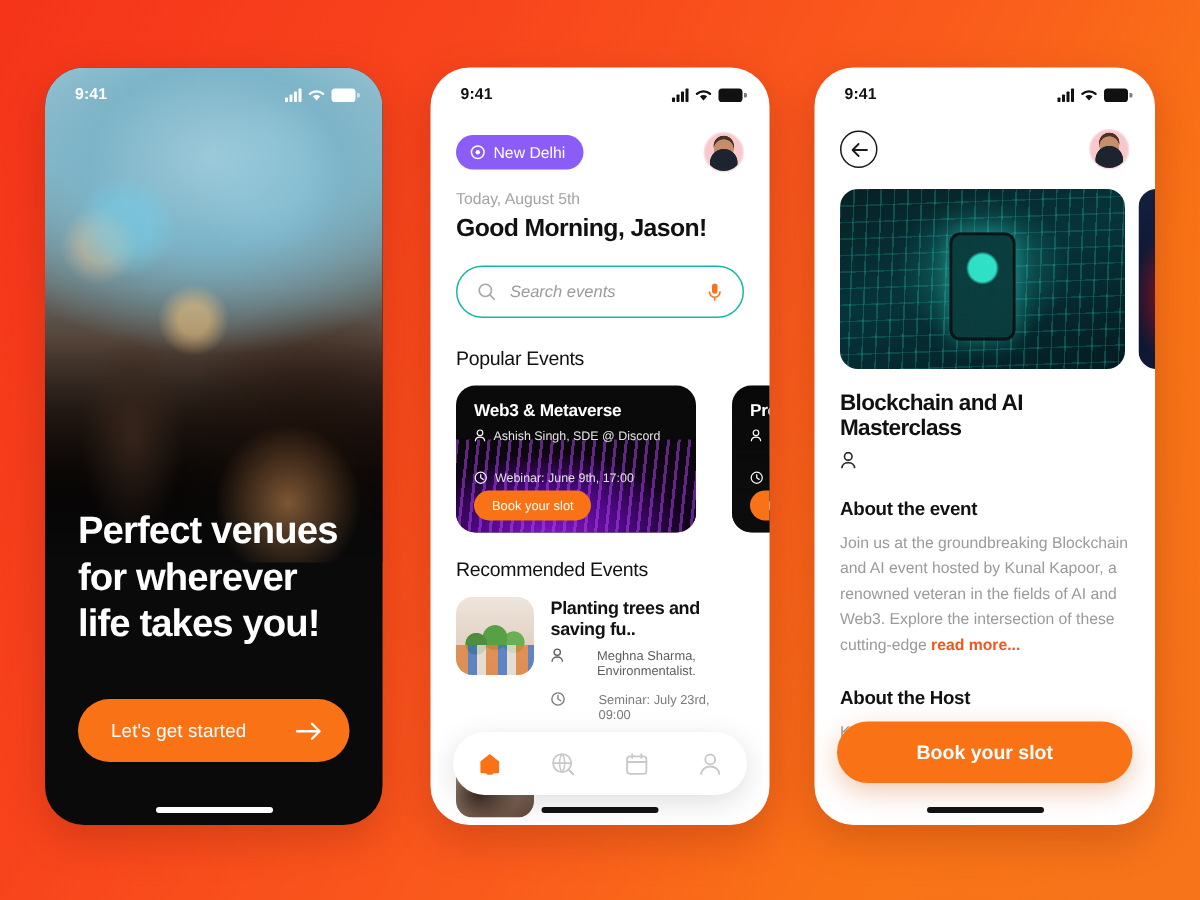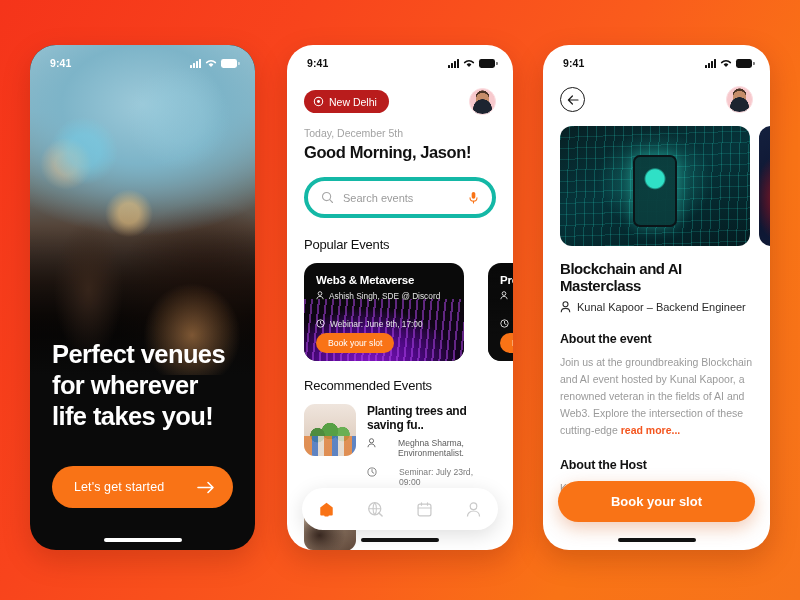--- a/index.html
+++ b/index.html
@@ -79,38 +79,39 @@
     color: #fff; font-size: 12.5px; font-weight: 500; letter-spacing: .1px;
   }
   #phone1 .home-ind { background: #fff; }
 
   
   #phone2 .statusbar, #phone3 .statusbar { color: #111; }
   .scroll { padding: 0 17px; position: relative; }
   .toprow { display: flex; align-items: center; justify-content: space-between; margin: 13px 0 12px; }
   .loc-pill {
     display: inline-flex; align-items: center; gap: 5px;
-    background: #b91c1c; color: #fff; border-radius: 20px;
+    background: #8b5cf6; color: #fff; border-radius: 20px;
     padding: 5.5px 12px 5.5px 9px; font-size: 10.5px; font-weight: 500;
   }
   .avatar {
     width: 27px; height: 27px; border-radius: 50%; flex: none;
     background:
       radial-gradient(circle at 50% 78%, #1d2430 0 9px, transparent 9.5px),
       radial-gradient(circle at 50% 42%, #c68d6a 0 6.4px, transparent 6.8px),
       radial-gradient(circle at 50% 33%, #4a3326 0 6.6px, transparent 7px),
       #f7c9cd;
     border: 1.5px solid #fbdde0;
   }
   .date-label { font-size: 10.5px; color: #a3a3a3; margin-bottom: 4px; }
   .greeting { font-size: 16.5px; font-weight: bold; color: #111; letter-spacing: -.4px; margin-bottom: 15px; }
   .searchbar {
     display: flex; align-items: center; gap: 9px;
-    border: 4px solid #14b8a6; border-radius: 24px; padding: 10px 13px;
+    border: 1px solid #14b8a6; border-radius: 24px; padding: 10px 13px;
     margin-bottom: 19px;
+    font-style: italic;
   }
   .searchbar .ph { flex: 1; font-size: 11px; color: #9b9b9b; }
   .section-title { font-size: 13px; font-weight: normal; color: #111; letter-spacing: -.2px; margin-bottom: 11px; }
   .carousel { display: flex; gap: 24px; margin-bottom: 17px; }
   .ev-card {
     flex: none; width: 160px; height: 98px; border-radius: 13px;
     background: #0a0a0a; position: relative; overflow: hidden; padding: 11px 12px;
   }
   .ev-card.purple::after {
     content: ""; position: absolute; left: 0; right: 0; bottom: 0; height: 62px;
@@ -123,21 +124,21 @@
   .ev-card.dark2::after {
     content: ""; position: absolute; left: 0; right: 0; top: 0; bottom: 0;
     background:
       radial-gradient(ellipse 60% 50% at 60% 45%, #6e6e6e 0%, rgba(20,20,20,0) 70%),
       linear-gradient(180deg, rgba(10,10,10,.2), #0d0d0d 75%);
     opacity: .85;
   }
   .ev-card > * { position: relative; z-index: 2; }
   .ev-title { color: #fff; font-size: 11.5px; font-weight: bold; letter-spacing: -.2px; white-space: nowrap; }
   .ev-meta {
-    display: flex; align-items: flex-start; gap: 5px; color: #e4e4e4;
+    display: flex; align-items: flex-end; gap: 5px; color: #e4e4e4;
     font-size: 8.3px; margin-top: 5px; white-space: nowrap;
   }
   .ev-when { position: absolute; left: 12px; bottom: 32px; z-index: 2; }
   .ev-btn {
     position: absolute; left: 12px; bottom: 8px; z-index: 2;
     background: #f97316; color: #fff; border-radius: 14px;
     padding: 5px 12px; font-size: 8.6px; font-weight: 500; white-space: nowrap;
   }
   .rec-row { display: flex; gap: 11px; align-items: flex-start; margin-bottom: 12px; }
   .rec-thumb { width: 52px; height: 52px; border-radius: 11px; flex: none; }
@@ -282,21 +283,21 @@
           <svg width="11" height="11" viewBox="0 0 12 12">
               <circle cx="6" cy="6" r="4.6" stroke="#fff" stroke-width="1.1" fill="none"></circle>
               <circle cx="6" cy="6" r="1.6" fill="#fff"></circle>
             </svg>
         </span>
         <span>New Delhi</span>
       </div>
       <div class="avatar"></div>
     </div>
 
-    <div class="date-label">Today, December 5th</div>
+    <div class="date-label">Today, August 5th</div>
     <div class="greeting">Good Morning, Jason!</div>
 
     <div class="searchbar">
       <span class="icon">
         <svg width="13" height="13" viewBox="0 0 14 14">
             <circle cx="6" cy="6" r="4.4" stroke="#a8a8a8" stroke-width="1.2" fill="none"></circle>
             <path d="M9.4 9.4 12.4 12.4" stroke="#a8a8a8" stroke-width="1.2" stroke-linecap="round"></path>
           </svg>
       </span>
       <span class="ph">Search events</span>
@@ -461,21 +462,20 @@
 
   <div class="detail-body">
     <div class="detail-title">Blockchain and AI Masterclass</div>
     <div class="detail-host">
       <span class="icon">
         <svg width="11" height="12" viewBox="0 0 10 11">
             <circle cx="5" cy="3" r="2.3" stroke="#2a2a2a" stroke-width="1" fill="none"></circle>
             <path d="M1.1 10.3c0-2.2 1.8-3.5 3.9-3.5s3.9 1.3 3.9 3.5" stroke="#2a2a2a" stroke-width="1" fill="none"></path>
           </svg>
       </span>
-      <span>Kunal Kapoor – Backend Engineer</span>
     </div>
 
     <div class="detail-h">About the event</div>
     <div class="detail-p">
       <span>Join us at the groundbreaking Blockchain and AI event hosted by Kunal Kapoor, a renowned veteran in the fields of AI and Web3. Explore the intersection of these cutting-edge </span><span class="more">read more...</span>
     </div>
 
     <div class="detail-h">About the Host</div>
     <div class="detail-p">Kunal Kapoor is an experienced back-end</div>
   </div>

